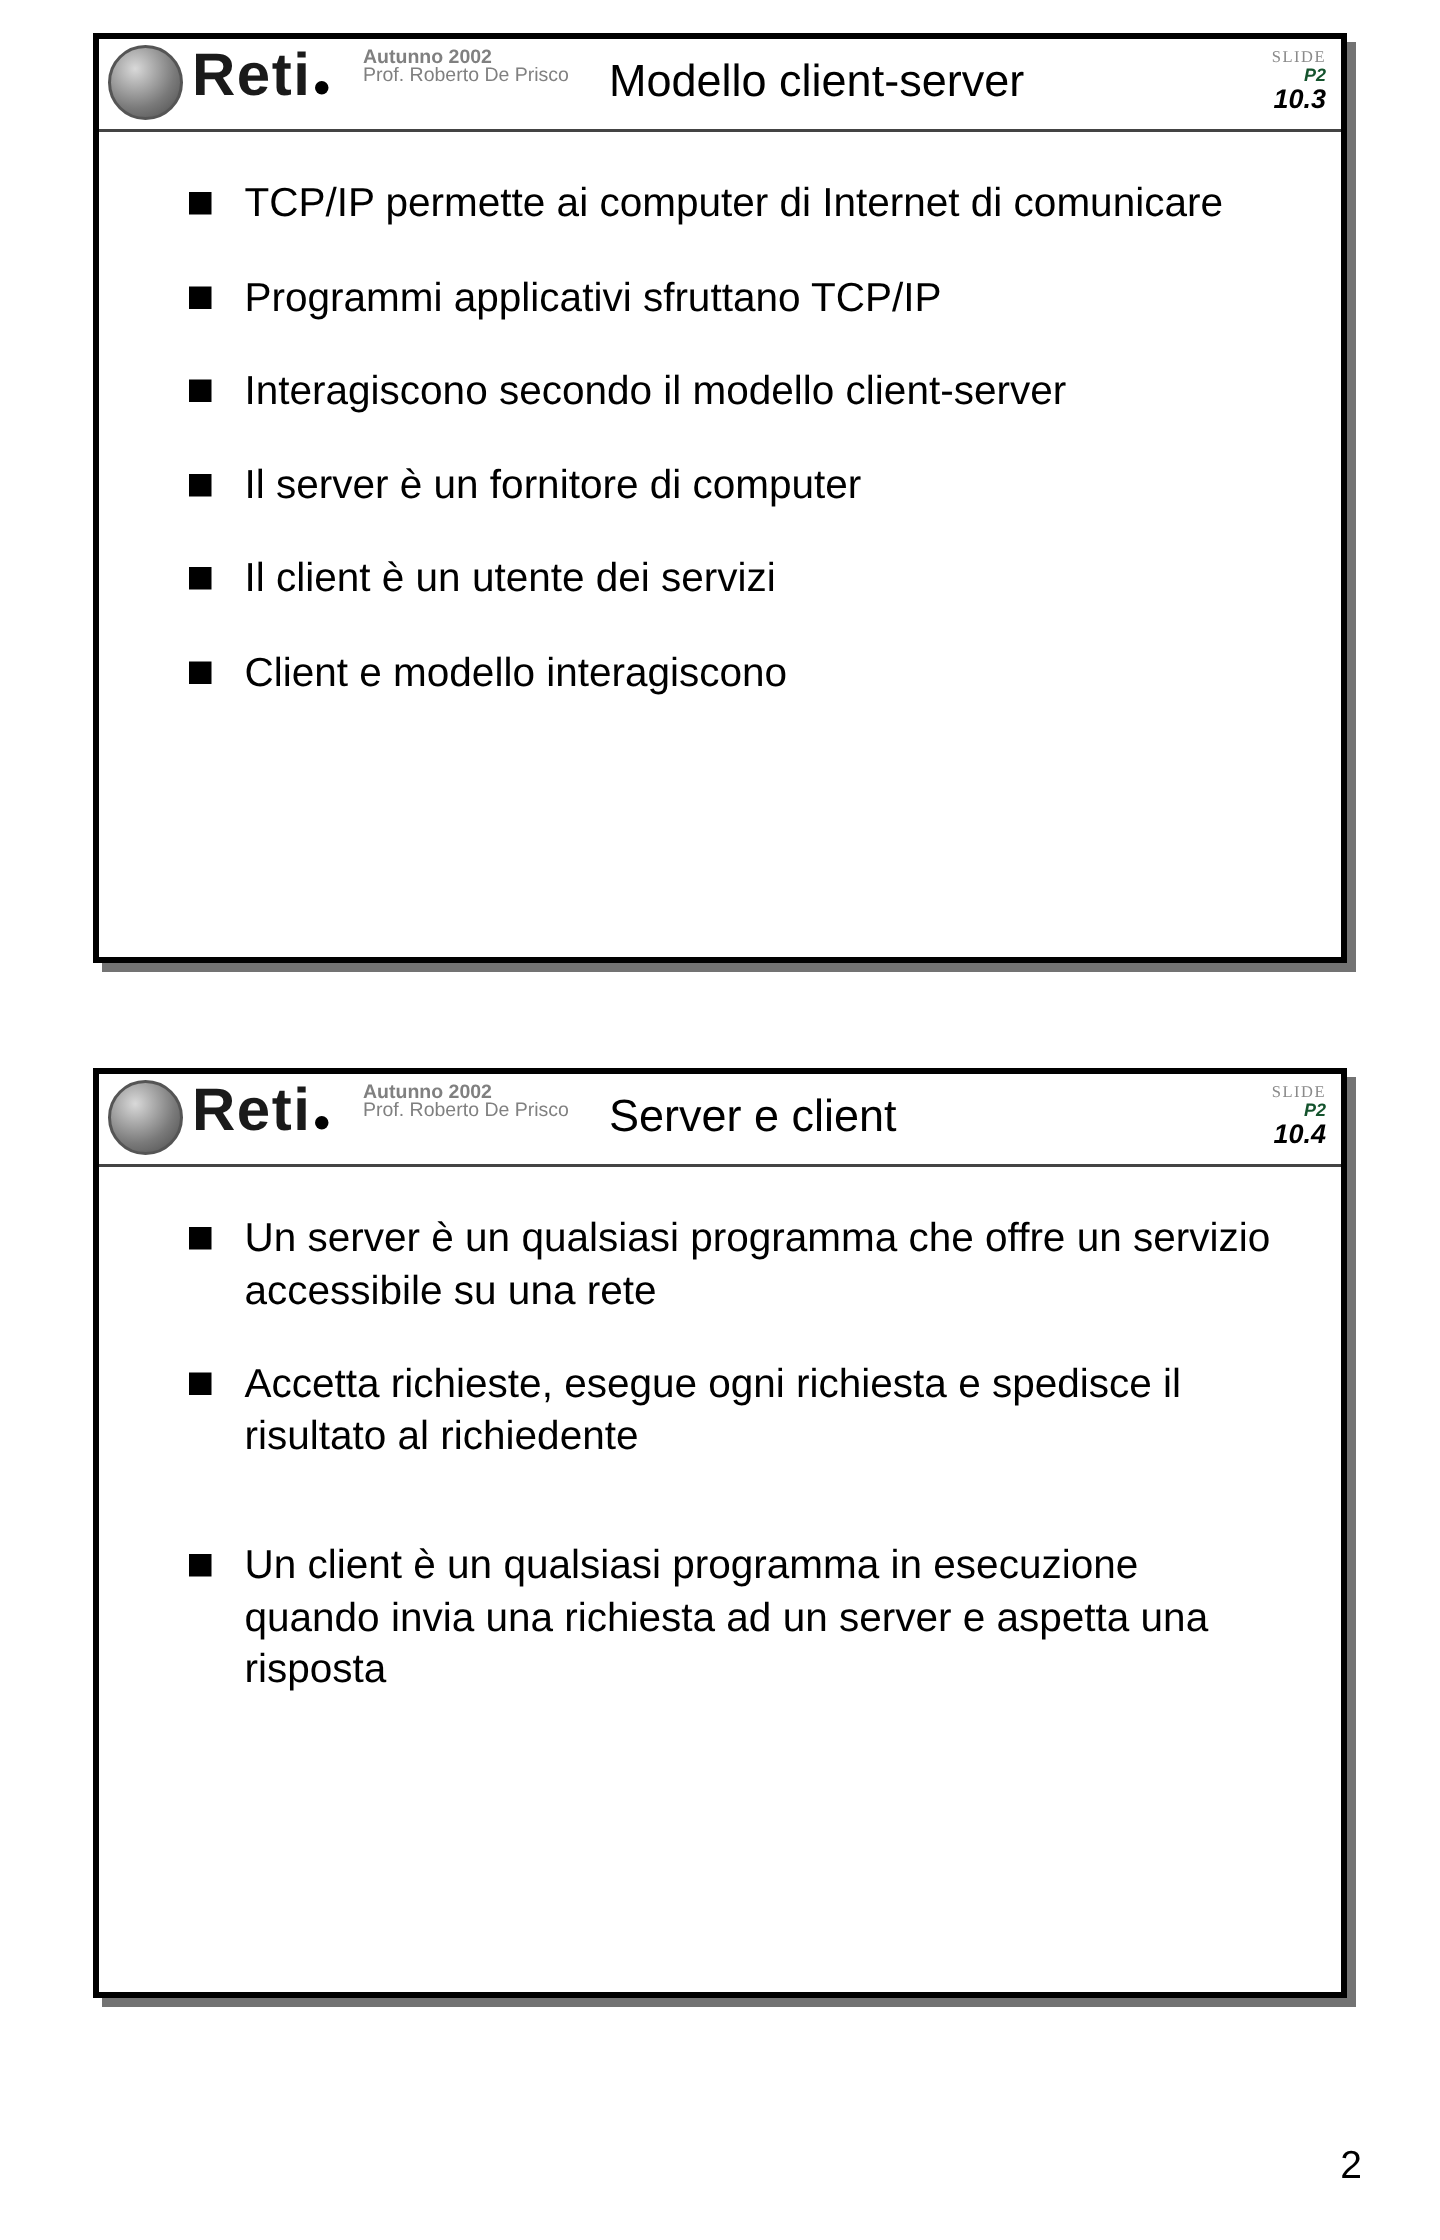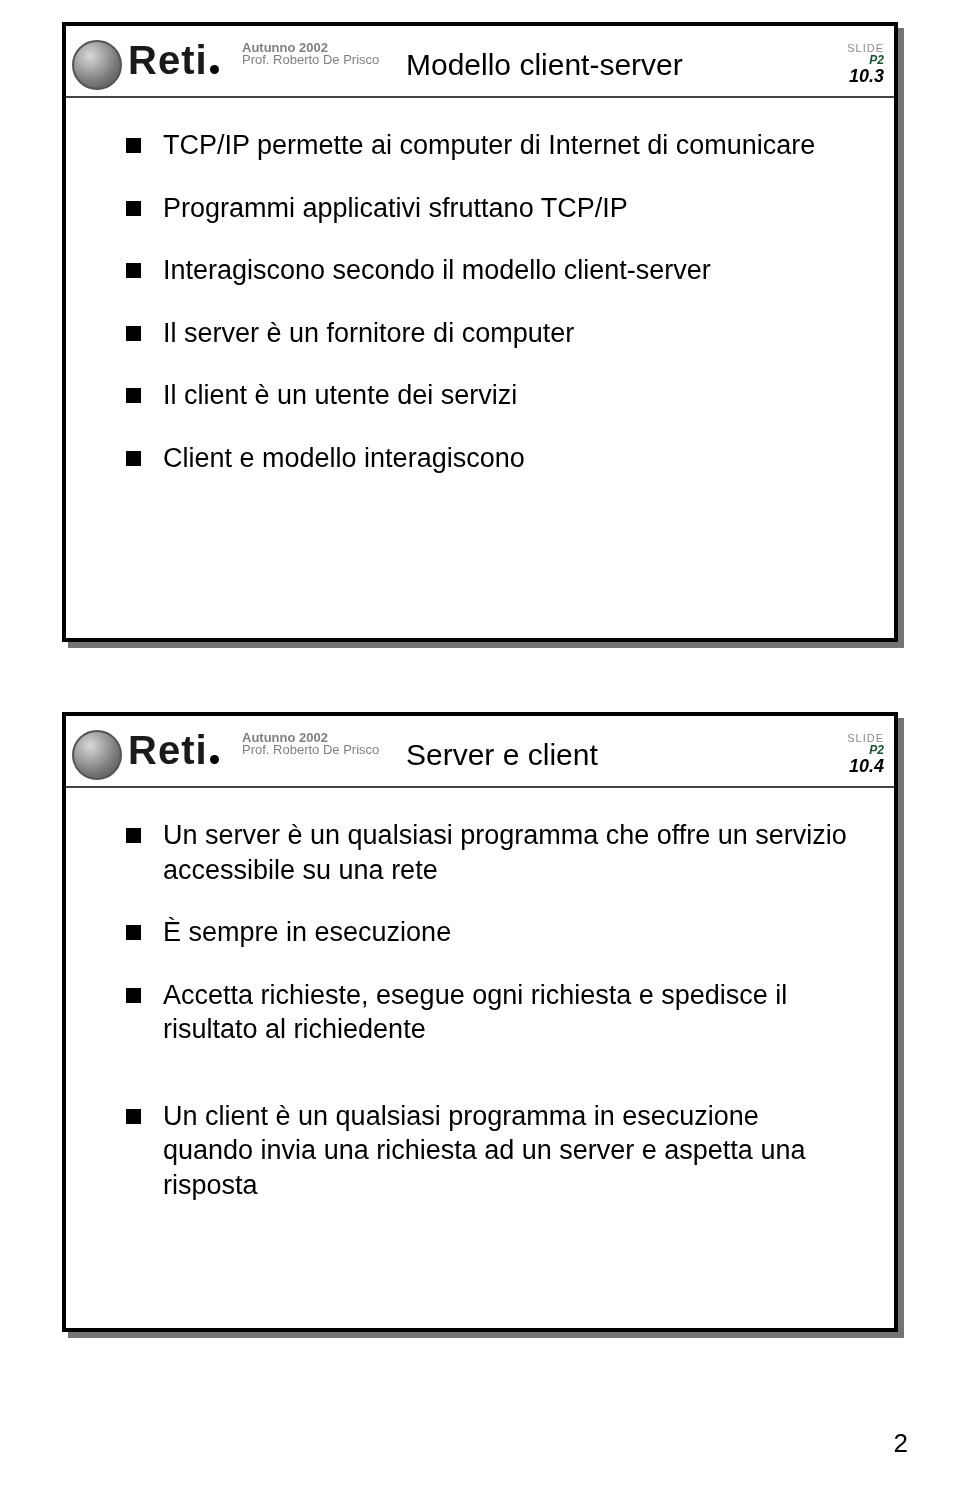--- a/index.html
+++ b/index.html
@@ -19,21 +19,20 @@
     background: #fff;
     box-shadow: 6px 6px 0 rgba(0,0,0,0.55);
   }
   .slide1 { top: 22px; }
   .slide2 { top: 712px; }
 
   .hdr {
     position: relative;
     height: 62px;
     border-bottom: 2px solid #444;
-    margin-top: 10px;
   }
   .crest {
     position: absolute;
     left: 6px; top: 4px;
     width: 50px; height: 50px;
     border-radius: 50%;
     background: radial-gradient(circle at 35% 30%, #d9d9d9, #7a7a7a 60%, #4a4a4a 100%);
     border: 2px solid #555;
   }
   .logo {
@@ -70,21 +69,21 @@
     color: #000;
   }
 
   .pg {
     position: absolute;
     right: 10px; top: 6px;
     text-align: right;
     line-height: 1.1;
   }
   .pg .sl {
-    font-family: Liberation Sans, sans-serif;
+    font-family: Liberation Serif, serif;
     font-size: 11px;
     color: #8a8a8a;
     letter-spacing: 1px;
   }
   .pg .p2 {
     font-size: 12px;
     font-weight: bold;
     font-style: italic;
     color: #14532d;
   }
@@ -183,24 +182,20 @@
       <div class="sl">SLIDE</div>
       <div class="p2">P2</div>
       <div class="pn">10.4</div>
     </div>
   </div>
   <div class="body">
     <div class="bullet">
         <div class="sq"></div>
         <div class="txt">Un server è un qualsiasi programma che offre un servizio accessibile su una rete</div>
       </div>
-    <div class="bullet">
-        <div class="sq"></div>
-        <div class="txt">È sempre in esecuzione</div>
-      </div>
     <div class="bullet" style="margin-bottom:52px">
         <div class="sq"></div>
         <div class="txt">Accetta richieste, esegue ogni richiesta e spedisce il risultato al richiedente</div>
       </div>
     <div class="bullet">
         <div class="sq"></div>
         <div class="txt">Un client è un qualsiasi programma in esecuzione quando invia una richiesta ad un server e aspetta una risposta</div>
       </div>
   </div>
 </div>

